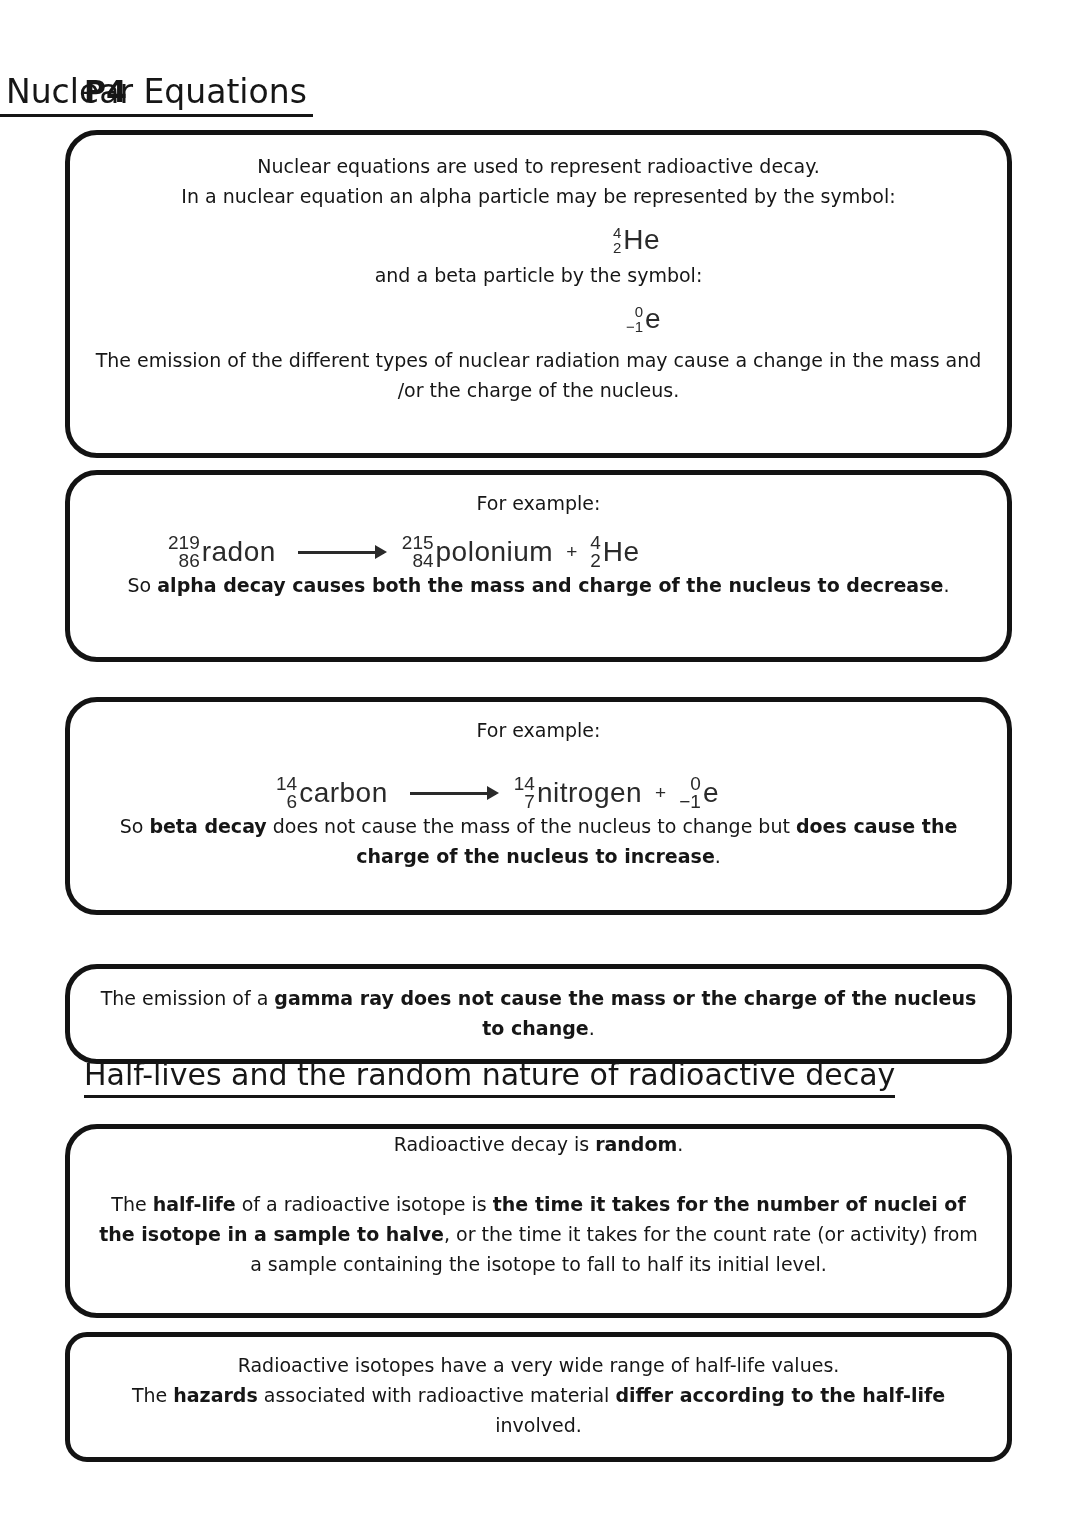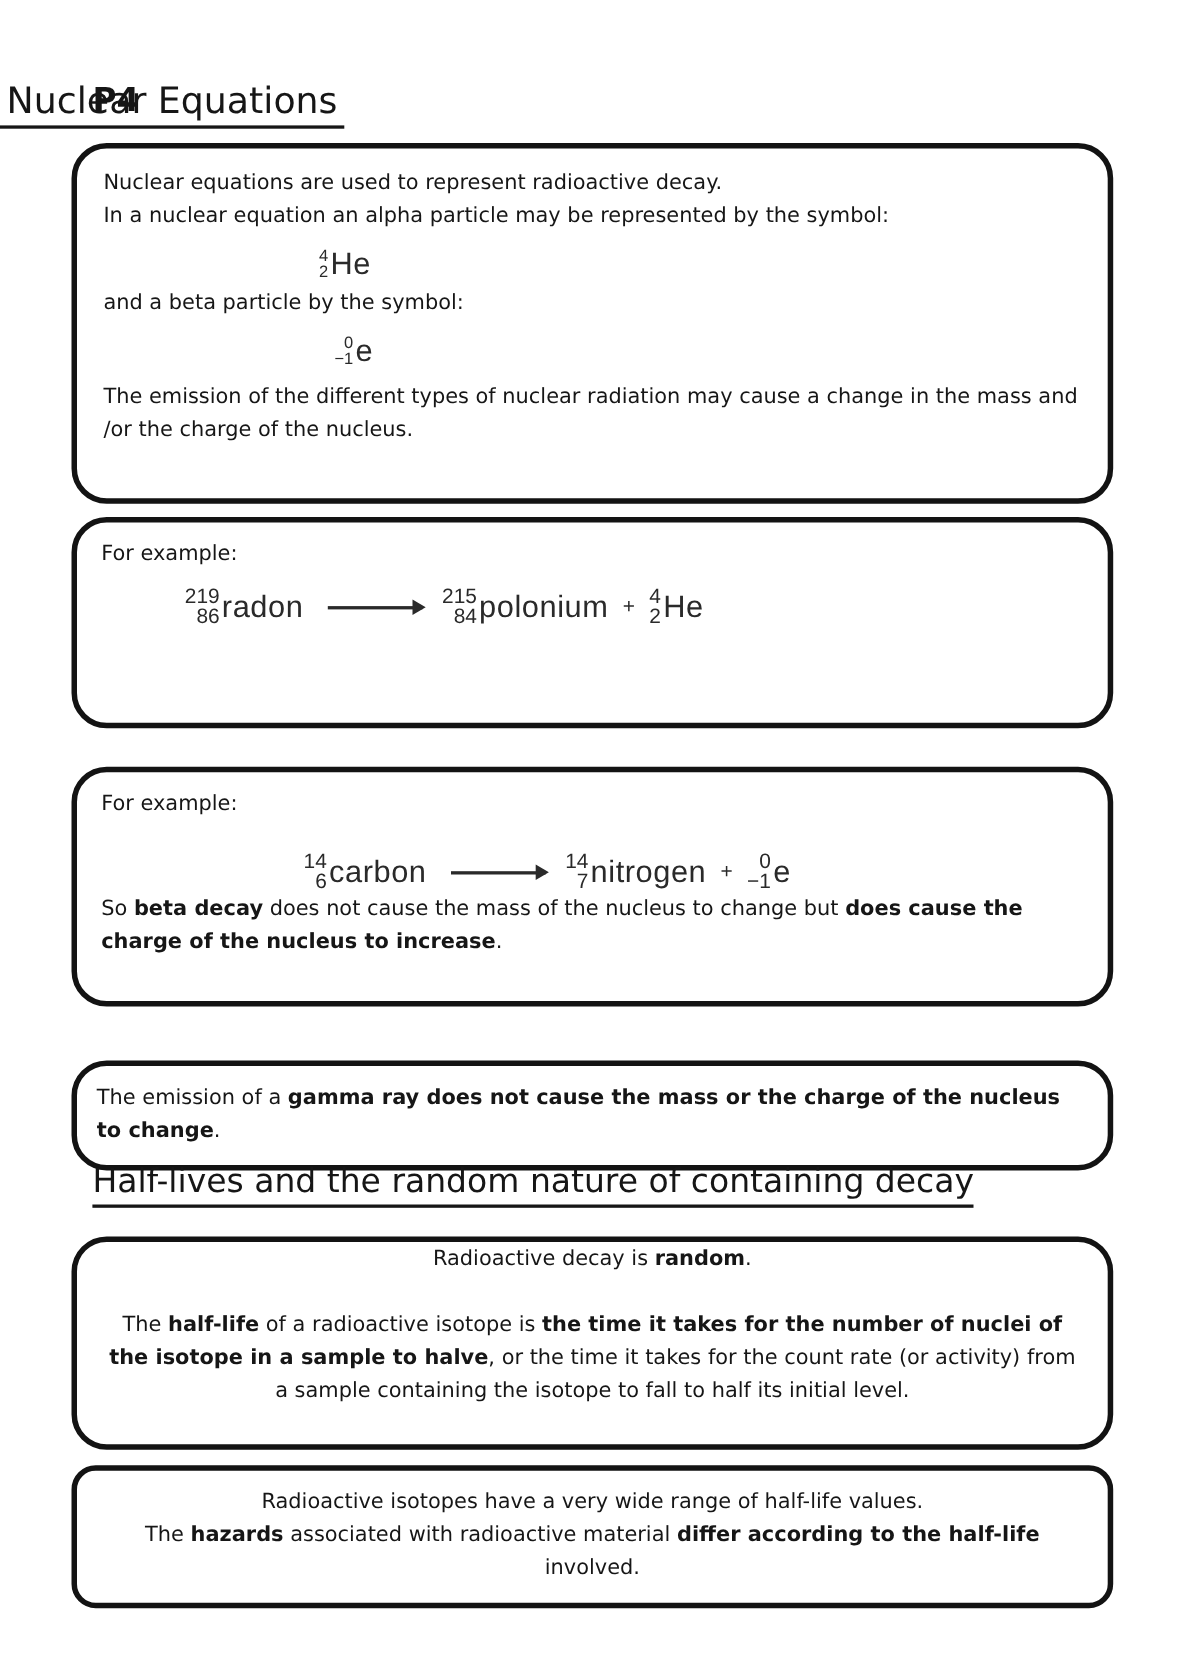--- a/index.html
+++ b/index.html
@@ -6,21 +6,21 @@
   body{
     width:1080px;height:1527px;background:#ffffff;position:relative;
     font-family:"DejaVu Sans",sans-serif;color:#161616;
   }
   .page-label{position:absolute;left:84px;top:74px;font-size:30px;font-weight:700;}
   .page-title-wrap{position:absolute;left:0;top:72px;width:1080px;}
   .page-title{display:inline-block;font-size:33px;border-bottom:3px solid #161616;padding:0 6px 3px 6px;}
   .rbox{
     position:absolute;left:65px;width:947px;box-sizing:border-box;
     border:5px solid #131313;border-radius:32px;background:#ffffff;
-    font-size:19px;line-height:30px;
+    font-size:19px;line-height:30px;text-align:center;
   }
   #box1{top:130px;height:328px;padding:16px 24px;}
   #box2{top:470px;height:192px;padding:13px 22px;}
   #box3{top:697px;height:218px;padding:13px 22px;}
   #box4{top:964px;height:100px;padding:14px 18px;}
   #box5{top:1124px;height:194px;padding:0 24px;text-align:center;}
   #box6{top:1332px;height:130px;padding:13px 24px;text-align:center;border-radius:22px;}
   .rbox p{margin:0;}
   b{font-weight:700;}
   
@@ -99,20 +99,21 @@
     </span>
     <span class="plus">+</span>
     <span class="nuclide">
       <span class="stack">
         <span>4</span>
         <span>2</span>
       </span>
       <span class="el">He</span>
     </span>
   </div>
+  <p class="concl2"><span>So </span><b>alpha decay causes both the mass and charge of the nucleus to decrease</b><span>.</span></p>
 </div>
 
 <div class="rbox" id="box3">
   <p>For example:</p>
   <div class="eqrow" id="eq-beta">
     <span class="nuclide">
       <span class="stack">
         <span>14</span>
         <span>6</span>
       </span>
@@ -136,21 +137,21 @@
     </span>
   </div>
   <p class="concl3"><span>So </span><b>beta decay</b><span> does not cause the mass of the nucleus to change but </span><b>does cause the charge of the nucleus to increase</b><span>.</span></p>
 </div>
 
 <div class="rbox" id="box4">
   <p><span>The emission of a </span><b>gamma ray does not cause the mass or the charge of the nucleus to change</b><span>.</span></p>
 </div>
 
 <div class="section-title-wrap">
-  <span class="section-title">Half-lives and the random nature of containing decay</span>
+  <span class="section-title">Half-lives and the random nature of radioactive decay</span>
 </div>
 
 <div class="rbox" id="box5">
   <p><span>Radioactive decay is </span><b>random</b><span>.</span></p>
   <p class="para"><span>The </span><b>half-life</b><span> of a radioactive isotope is </span><b>the time it takes for the number of nuclei of the isotope in a sample to halve</b><span>, or the time it takes for the count rate (or activity) from a sample containing the isotope to fall to half its initial level.</span></p>
 </div>
 
 <div class="rbox" id="box6">
   <p>Radioactive isotopes have a very wide range of half-life values.</p>
   <p><span>The </span><b>hazards</b><span> associated with radioactive material </span><b>differ according to the half-life</b><span> involved.</span></p>

